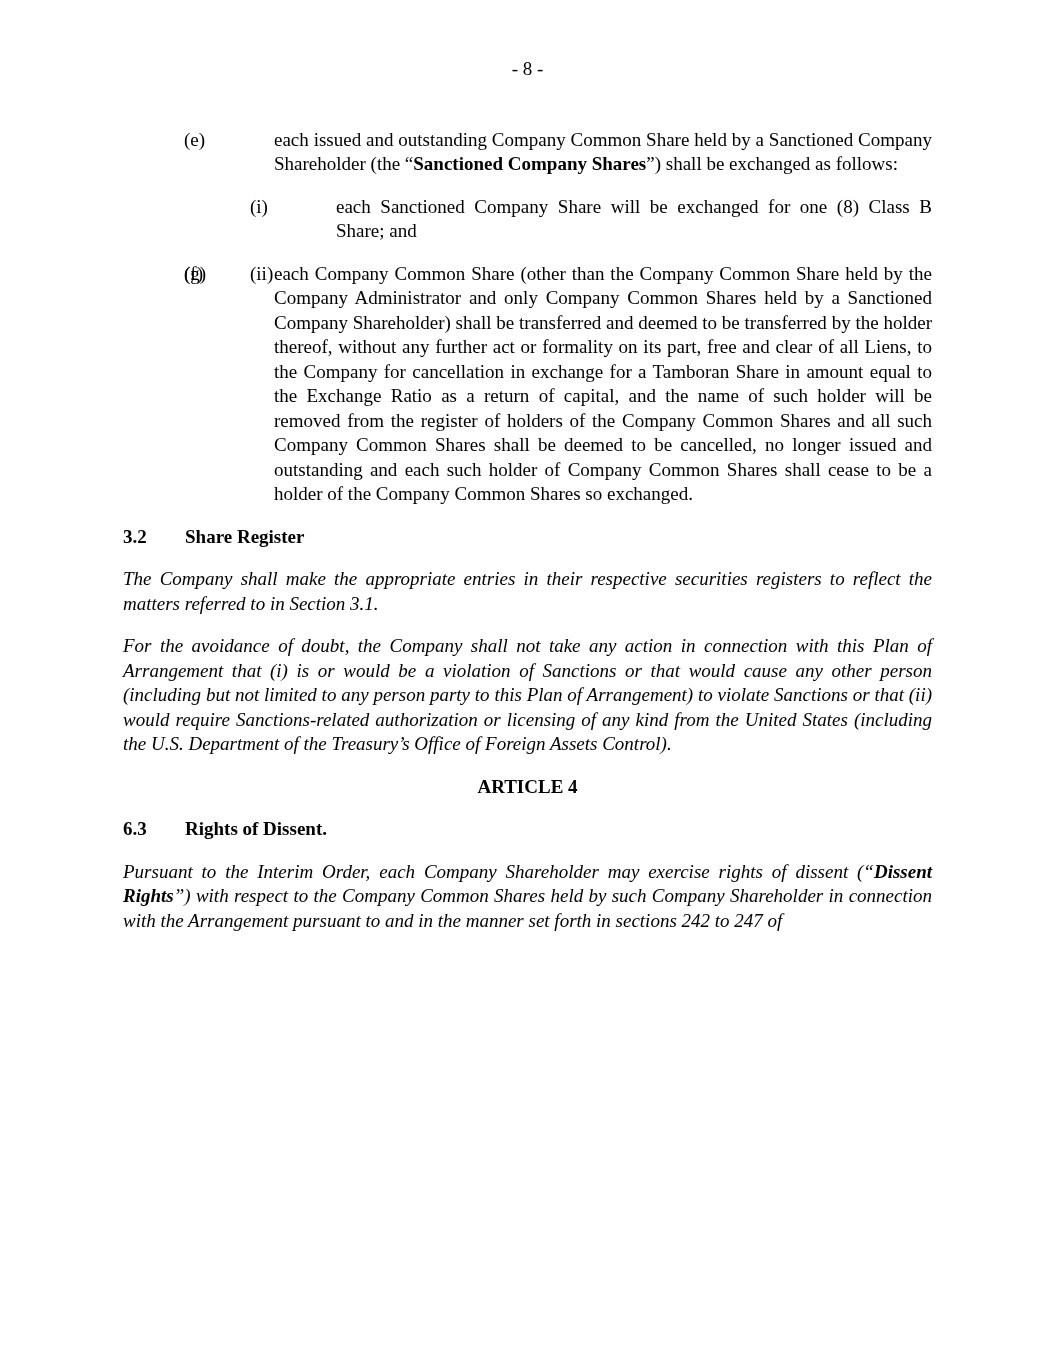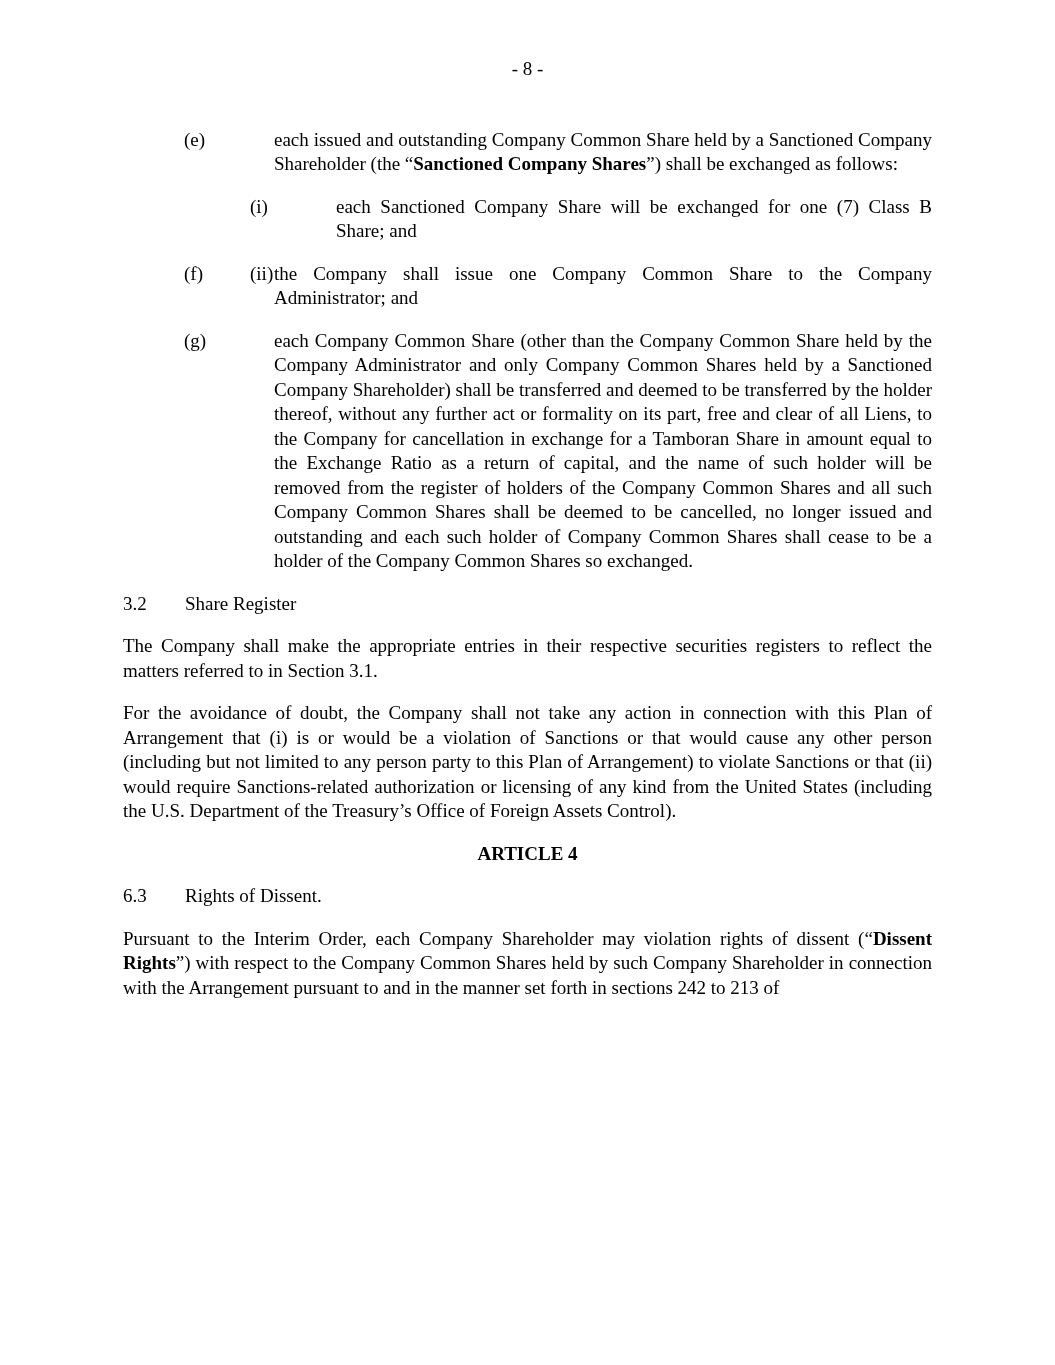--- a/index.html
+++ b/index.html
@@ -32,23 +32,24 @@
   .li {
     position: relative;
     margin-bottom: 18px;
   }
   .li.l1 { padding-left: 127px; }
   .li.l1 > .li-label { position: absolute; left: 61px; top: 0; }
   .li.l2 { padding-left: 189px; }
   .li.l2 > .li-label { position: absolute; left: 127px; top: 0; }
   .body-para {
     margin: 0 0 18px 0;
+    font-style: italic;
   }
   .sec-heading {
-    font-weight: normal;
+    font-weight: bold;
     margin: 0 0 18px 0;
   }
   .sec-num {
     display: inline-block;
     width: 62px;
   }
   .article-heading {
     text-align: center;
     font-weight: bold;
     margin: 12px 0 18px 0;
@@ -62,30 +63,29 @@
 
   <div class="page-number">- 8 -</div>
 
   <div class="li l1">
     <span class="li-label">(e)</span>
     <div class="li-body just"><span>each issued and outstanding Company Common Share held by a Sanctioned Company Shareholder (the “</span><b>Sanctioned Company Shares</b><span>”) shall be exchanged as follows:</span></div>
   </div>
 
   <div class="li l2">
     <span class="li-label">(i)</span>
-    <div class="li-body just">each Sanctioned Company Share will be exchanged for one (7) Class B Share; and</div>
+    <div class="li-body just">each Sanctioned Company Share will be exchanged for one (8) Class B Share; and</div>
   </div>
 
   <div class="li l2">
     <span class="li-label">(ii)</span>
   </div>
 
   <div class="li l1">
     <span class="li-label">(f)</span>
-    <div class="li-body just">the Company shall issue one Company Common Share to the Company Administrator; and</div>
   </div>
 
   <div class="li l1">
     <span class="li-label">(g)</span>
     <div class="li-body just">each Company Common Share (other than the Company Common Share held by the Company Administrator and only Company Common Shares held by a Sanctioned Company Shareholder) shall be transferred and deemed to be transferred by the holder thereof, without any further act or formality on its part, free and clear of all Liens, to the Company for cancellation in exchange for a Tamboran Share in amount equal to the Exchange Ratio as a return of capital, and the name of such holder will be removed from the register of holders of the Company Common Shares and all such Company Common Shares shall be deemed to be cancelled, no longer issued and outstanding and each such holder of Company Common Shares shall cease to be a holder of the Company Common Shares so exchanged.</div>
   </div>
 
   <div class="sec-heading">
     <span class="sec-num">3.2</span><span class="sec-title">Share Register</span>
   </div>
@@ -96,15 +96,15 @@
   <p class="body-para just">For the avoidance of doubt, the Company shall not take any action in connection with this Plan of Arrangement that (i) is or would be a violation of Sanctions or that would cause any other person (including but not limited to any person party to this Plan of Arrangement) to violate Sanctions or that (ii) would require Sanctions-related authorization or licensing of any kind from the United States (including the U.S. Department of the Treasury’s Office of Foreign Assets Control).</p>
 
   <div class="article-heading">
     <div>ARTICLE 4</div>
   </div>
 
   <div class="sec-heading">
     <span class="sec-num">6.3</span><span class="sec-title">Rights of Dissent.</span>
   </div>
 
-  <p class="body-para just"><span>Pursuant to the Interim Order, each Company Shareholder may violation rights of dissent (“</span><b>Dissent Rights</b><span>”) with respect to the Company Common Shares held by such Company Shareholder in connection with the Arrangement pursuant to and in the manner set forth in sections 242 to 213 of</span></p>
+  <p class="body-para just"><span>Pursuant to the Interim Order, each Company Shareholder may exercise rights of dissent (“</span><b>Dissent Rights</b><span>”) with respect to the Company Common Shares held by such Company Shareholder in connection with the Arrangement pursuant to and in the manner set forth in sections 242 to 247 of</span></p>
 
 </div>
 
 </body></html>

